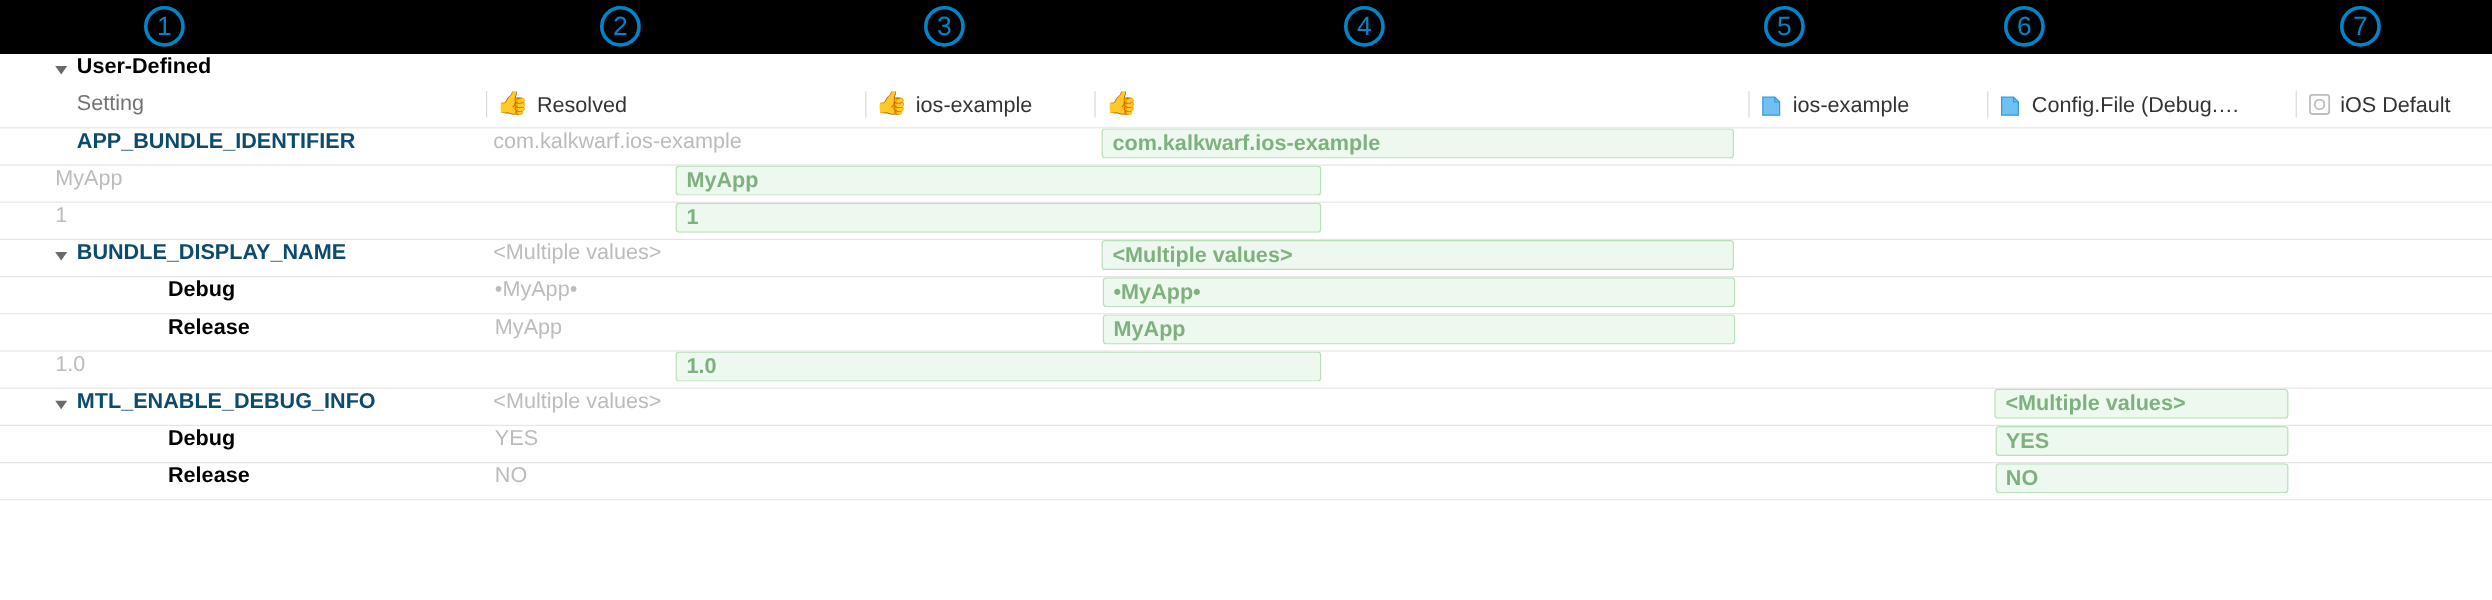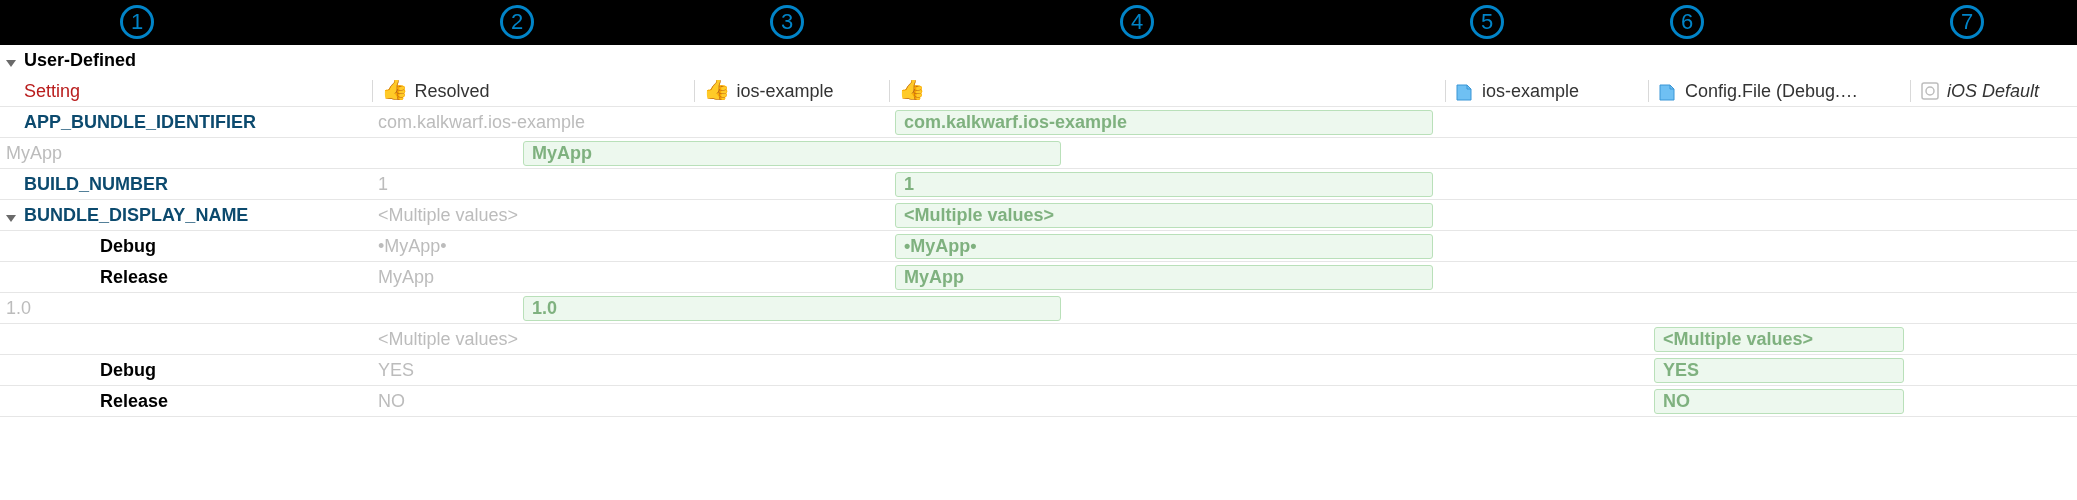--- a/index.html
+++ b/index.html
@@ -1,32 +1,32 @@
 <!DOCTYPE html>
 <html><head>
 <meta charset="utf-8">
 <style>
   * { box-sizing: border-box; margin: 0; padding: 0; }
   html, body { width: 2077px; font-family: "Helvetica Neue", Helvetica, Arial, sans-serif; font-size: 18px; background: #fff; color: #000; }
   .badge-bar { height: 45px; background: #000; position: relative; }
   .badge { position: absolute; top: 5px; width: 34px; height: 34px; border-radius: 50%; border: 3px solid #0184c8; color: #0184c8; background: transparent; display: flex; align-items: center; justify-content: center; font-size: 22px; font-weight: 400; }
   .table { width: 100%; }
-  .row { display: flex; height: 31px; align-items: center; border-bottom: 1px solid rgba(0,0,0,0); }
+  .row { display: flex; height: 31px; align-items: flex-start; border-bottom: 1px solid rgba(0,0,0,0); padding-left: 40px; }
   .row.border { border-bottom: 1px solid #e6e6e6; }
   .cell { display: flex; align-items: center; padding: 0 6px; white-space: nowrap; overflow: hidden; text-overflow: ellipsis; }
   .col1 { width: 372px; }
   .col2 { width: 322px; }
   .col3 { width: 195px; }
   .col4 { width: 556px; }
   .col5 { width: 203px; }
   .col6 { width: 262px; }
-  .col7 { width: 167px; font-style: italic; }
+  .col7 { width: 167px; }
   .section-header { font-weight: 700; color: #000; padding-left: 24px; position: relative; }
   .section-header .tri { position: absolute; left: 5px; top: 7px; }
-  .col-title { color: #b91c1c; font-weight: 400; }
+  .col-title { color: #737373; font-weight: 400; }
   .col-icon-label { display: flex; align-items: center; gap: 6px; color: #333; font-weight: 400; overflow: hidden; text-overflow: ellipsis; }
   .divider-left { border-left: 1px solid #d9d9d9; padding-left: 8px; }
   .setting-name { font-weight: 700; color: #0c4a6e; padding-left: 24px; position: relative; }
   .setting-name .tri { position: absolute; left: 5px; top: 7px; }
   .indent-1 { padding-left: 100px; font-weight: 700; }
   .val-gray { color: #bcbcbc; }
   .green-box { background: #edf8ee; border: 1px solid #b9e0b9; border-radius: 3px; padding: 1px 8px; color: #7fb17f; font-weight: 700; height: 25px; display: flex; align-items: center; width: 100%; overflow: hidden; text-overflow: ellipsis; }
   .col4pad { padding-right: 12px; }
   .thumbs { font-size: 22px; line-height: 1; position: relative; top: -2px; }
   .proj-icon { width: 22px; height: 22px; display: inline-block; position: relative; }
@@ -121,21 +121,20 @@
     <div class="cell col3"></div>
     <div class="cell col4 col4pad">
         <div class="green-box">MyApp</div>
       </div>
     <div class="cell col5"></div>
     <div class="cell col6"></div>
     <div class="cell col7"></div>
   </div>
 
   <div class="row border">
-    <div class="cell col1 setting-name">BUILD_NUMBER</div>
     <div class="cell col2 val-gray">1</div>
     <div class="cell col3"></div>
     <div class="cell col4 col4pad">
         <div class="green-box">1</div>
       </div>
     <div class="cell col5"></div>
     <div class="cell col6"></div>
     <div class="cell col7"></div>
   </div>
 
@@ -193,20 +192,21 @@
     <div class="cell col7"></div>
   </div>
 
   <div class="row border">
     <div class="cell col1 setting-name">
       <span class="tri">
         <svg viewBox="0 0 12 12">
             <polygon points="1,3 11,3 6,10" fill="#6a6a6a"></polygon>
           </svg>
       </span>
+      <span>MTL_ENABLE_DEBUG_INFO</span>
     </div>
     <div class="cell col2 val-gray">&lt;Multiple values&gt;</div>
     <div class="cell col3"></div>
     <div class="cell col4"></div>
     <div class="cell col5"></div>
     <div class="cell col6">
         <div class="green-box">&lt;Multiple values&gt;</div>
       </div>
     <div class="cell col7"></div>
   </div>

